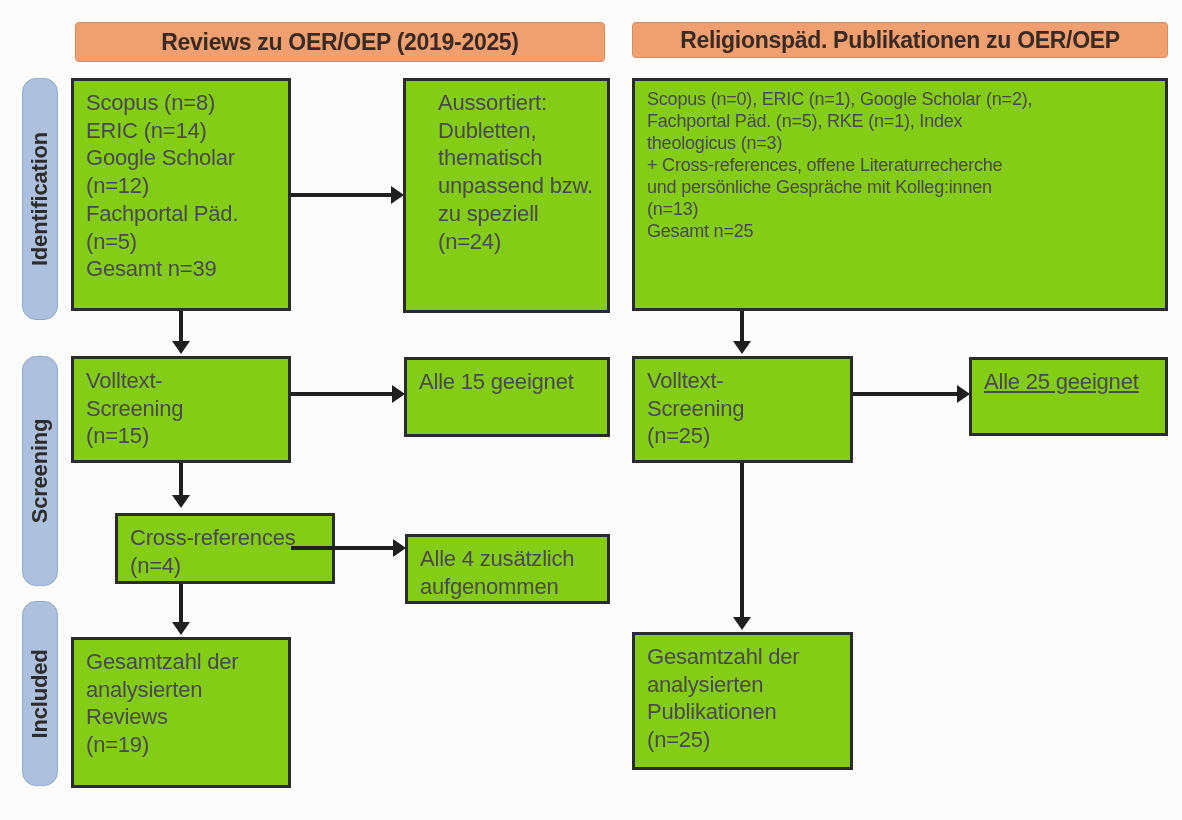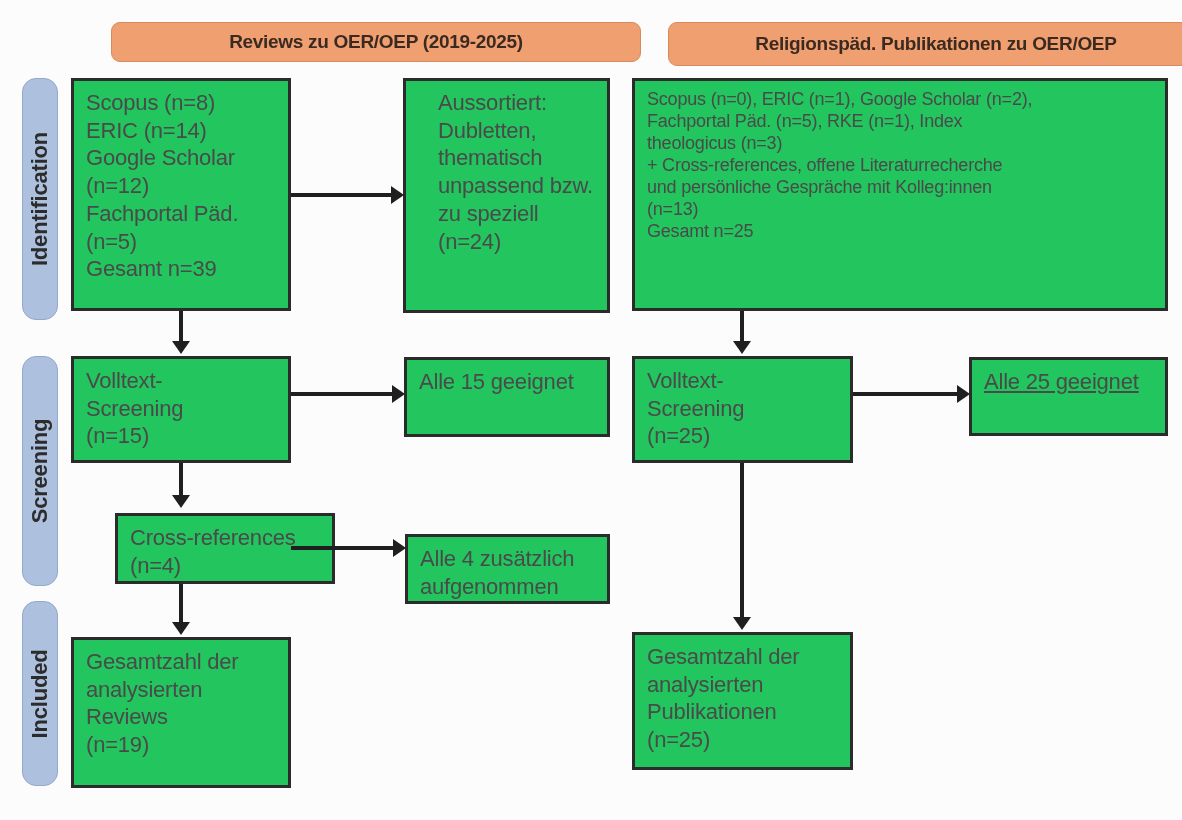--- a/index.html
+++ b/index.html
@@ -36,36 +36,35 @@
     font-weight: bold;
     color: #2c2c2c;
     letter-spacing: -0.2px;
   }
 
   
   .col-header {
     position: absolute;
     background: #f0a070;
     border: 1px solid #d98a5a;
-    border-radius: 9px;
+    border-radius: 4px;
     box-sizing: border-box;
     display: flex;
     align-items: center;
     justify-content: center;
-    font-size: 19px;
+    font-size: 23px;
     font-weight: bold;
     color: #3b2a22;
     letter-spacing: -0.3px;
-    margin-left: 36px;
   }
 
   
   .box {
     position: absolute;
-    background: #22c55e;
+    background: #84cc16;
     border: 3px solid #2b2b2b;
     box-sizing: border-box;
     padding: 8px 10px 6px 12px;
     font-size: 22px;
     line-height: 1.26;
     color: #4a4a4a;
     letter-spacing: -0.2px;
     white-space: pre-line;
     overflow: hidden;
   }
@@ -105,21 +104,21 @@
   <div class="stage-pill" style="left:22px; top:356px; width:36px; height:230px;">
     <span class="stage-label">Screening</span>
   </div>
 
   <div class="stage-pill" style="left:22px; top:601px; width:36px; height:185px;">
     <span class="stage-label">Included</span>
   </div>
 
   <div class="col-header" style="left:75px; top:22px; width:530px; height:40px;">Reviews zu OER/OEP (2019-2025)</div>
 
-  <div class="col-header" style="left:632px; top:22px; width:536px; height:44px;">Religionspäd. Publikationen zu OER/OEP</div>
+  <div class="col-header" style="left:632px; top:22px; width:536px; height:36px;">Religionspäd. Publikationen zu OER/OEP</div>
 
   <div class="box" style="left:71px; top:78px; width:220px; height:233px;">Scopus (n=8)
 ERIC (n=14)
 Google Scholar
 (n=12)
 Fachportal Päd.
 (n=5)
 Gesamt n=39</div>
 
   <div class="box" style="left:403px; top:78px; width:207px; height:235px;padding-left:32px;">Aussortiert:

